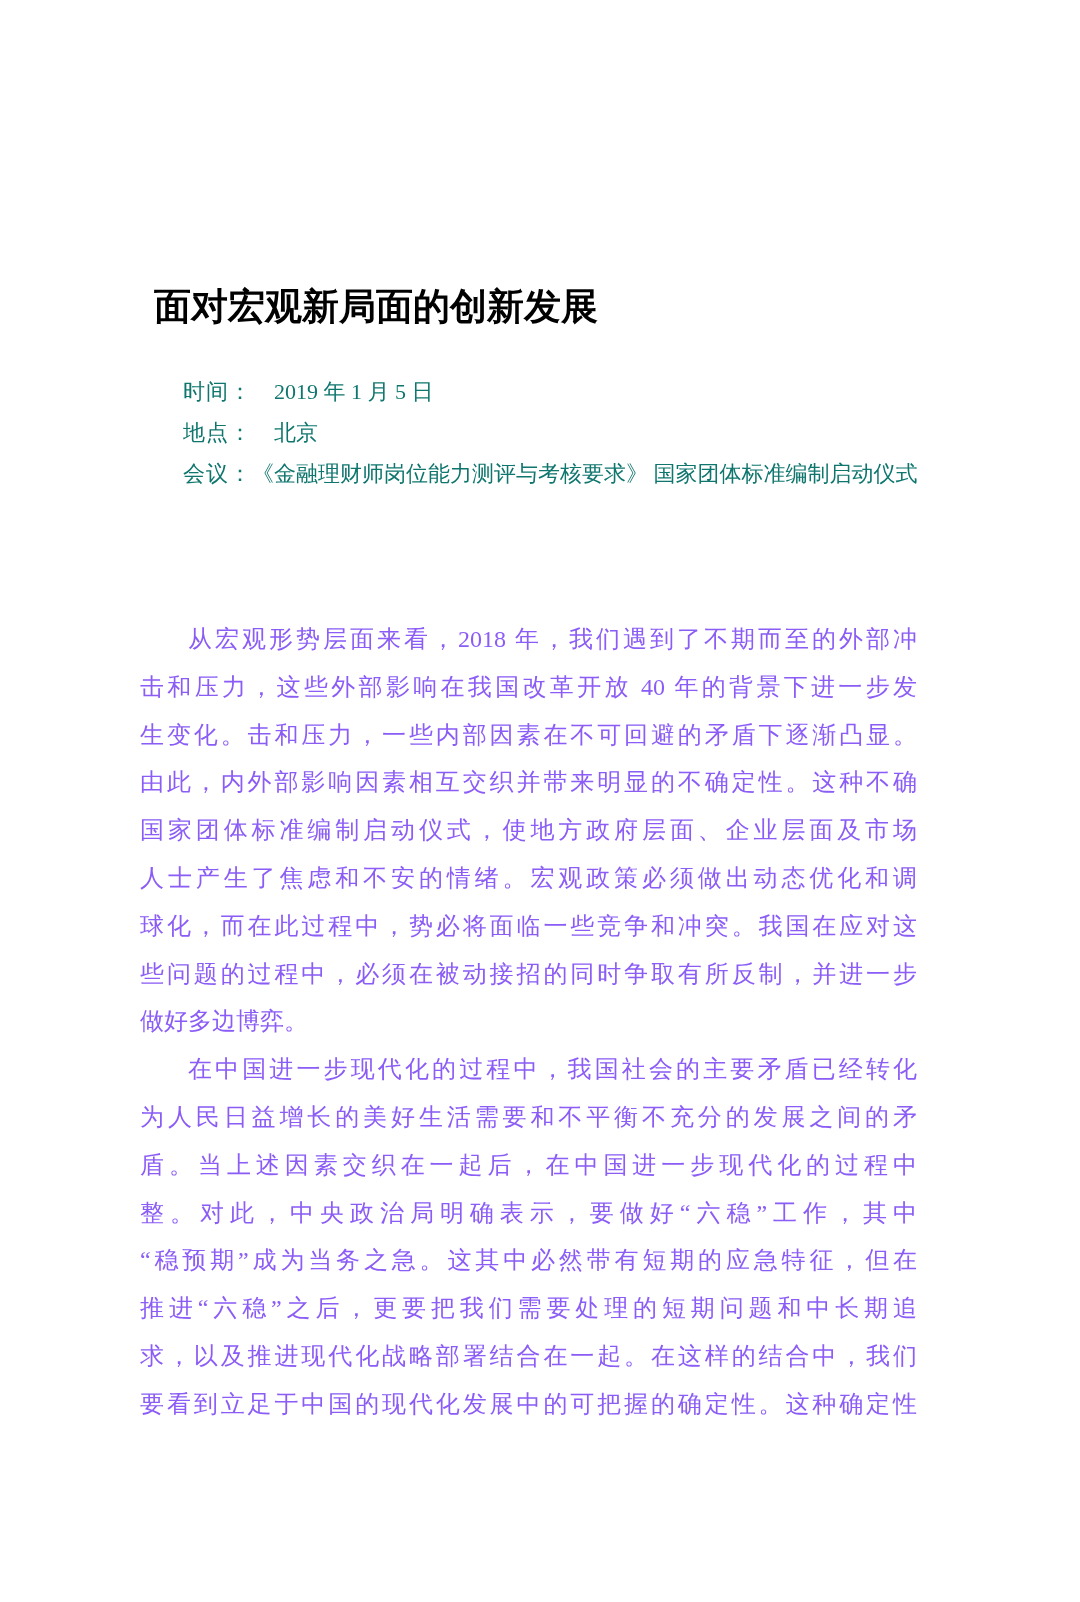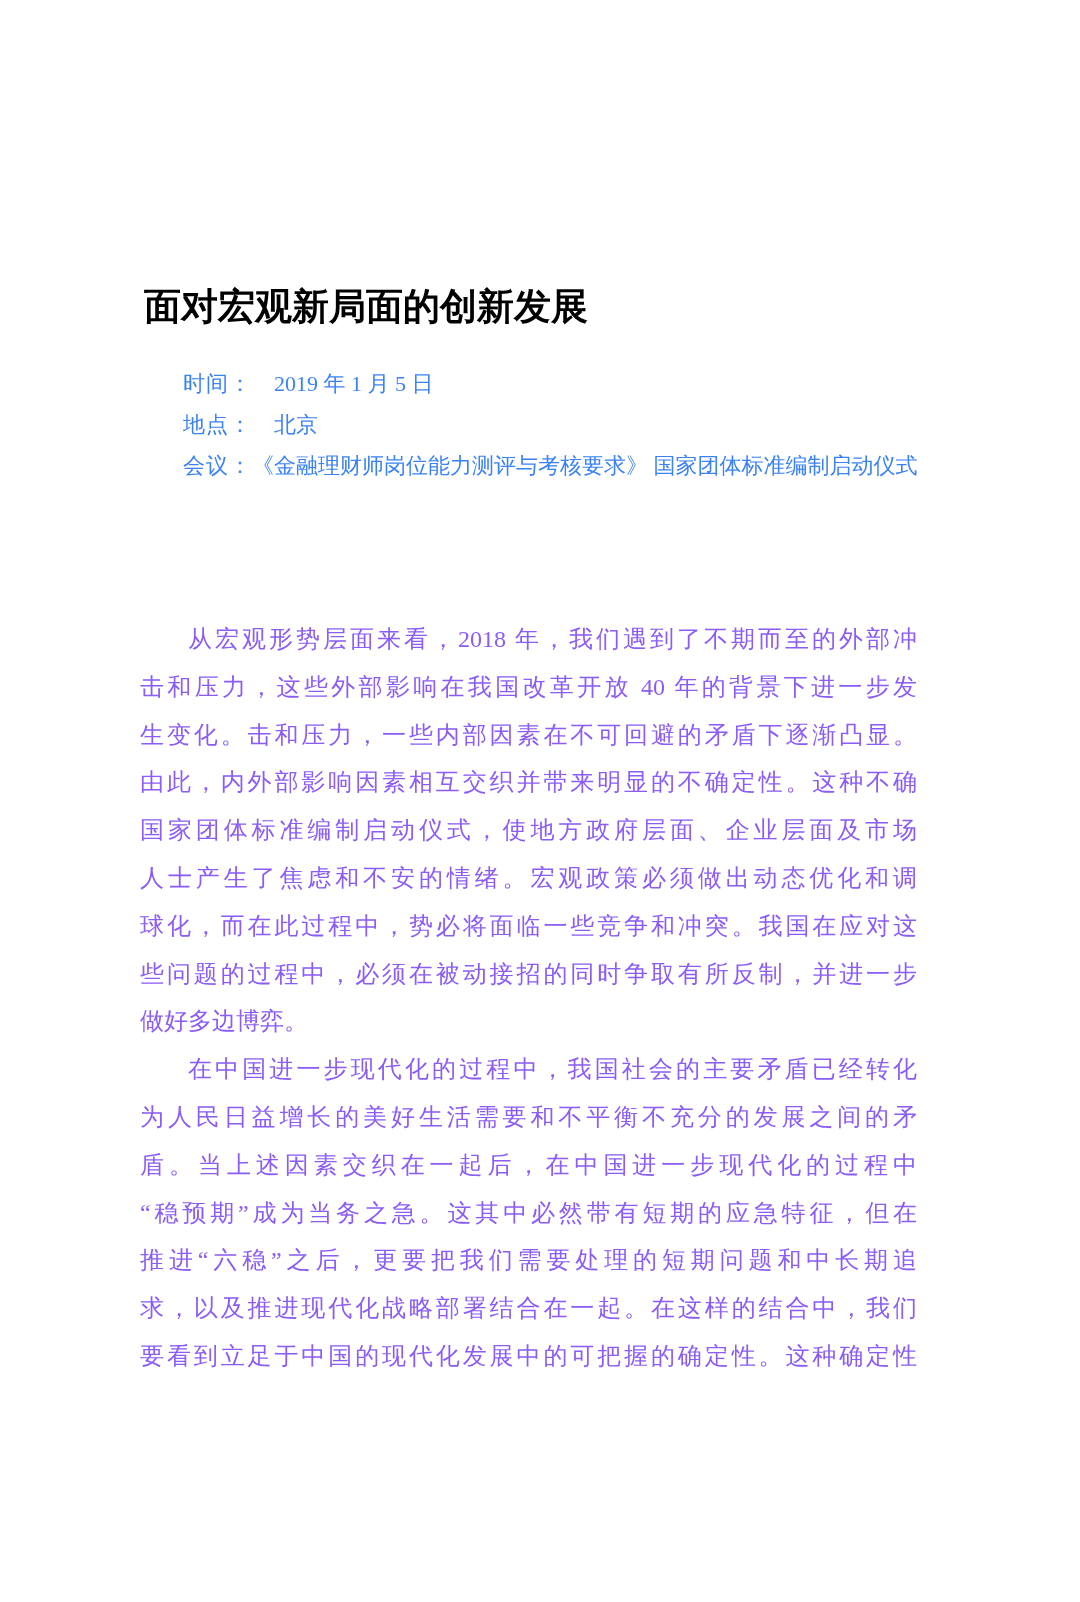--- a/index.html
+++ b/index.html
@@ -10,37 +10,37 @@
   .page {
     position: relative;
     width: 1080px;
     height: 1602px;
     background: #ffffff;
     overflow: hidden;
     font-family: "Liberation Serif", "DejaVu Serif", serif;
   }
   .doc-title {
     position: absolute;
-    left: 144px;
+    left: 154px;
     top: 286px;
     font-size: 37px;
     line-height: 42px;
     font-weight: 700;
     letter-spacing: 0px;
     color: #000000;
     white-space: nowrap;
   }
   .meta-block {
     position: absolute;
     left: 183px;
-    top: 363px;
+    top: 371px;
     width: 760px;
     font-size: 22px;
     line-height: 41px;
-    color: #3b82f6;
+    color: #0f766e;
   }
   .meta-row {
     white-space: nowrap;
   }
   .meta-label {
     letter-spacing: 1px;
   }
   .body-text {
     position: absolute;
     left: 140px;
@@ -88,20 +88,21 @@
         <div class="para-line">国家团体标准编制启动仪式，使地方政府层面、企业层面及市场</div>
         <div class="para-line">人士产生了焦虑和不安的情绪。宏观政策必须做出动态优化和调</div>
         <div class="para-line">球化，而在此过程中，势必将面临一些竞争和冲突。我国在应对这</div>
         <div class="para-line">些问题的过程中，必须在被动接招的同时争取有所反制，并进一步</div>
         <div class="para-line end">做好多边博弈。</div>
       </div>
       <div class="paragraph">
         <div class="para-line first">在中国进一步现代化的过程中，我国社会的主要矛盾已经转化</div>
         <div class="para-line">为人民日益增长的美好生活需要和不平衡不充分的发展之间的矛</div>
         <div class="para-line">盾。当上述因素交织在一起后，在中国进一步现代化的过程中</div>
+        <div class="para-line">整。对此，中央政治局明确表示，要做好“六稳”工作，其中</div>
         <div class="para-line">“稳预期”成为当务之急。这其中必然带有短期的应急特征，但在</div>
         <div class="para-line">推进“六稳”之后，更要把我们需要处理的短期问题和中长期追</div>
         <div class="para-line">求，以及推进现代化战略部署结合在一起。在这样的结合中，我们</div>
         <div class="para-line">要看到立足于中国的现代化发展中的可把握的确定性。这种确定性</div>
       </div>
     </div>
 
 </div>
 
 </body></html>

